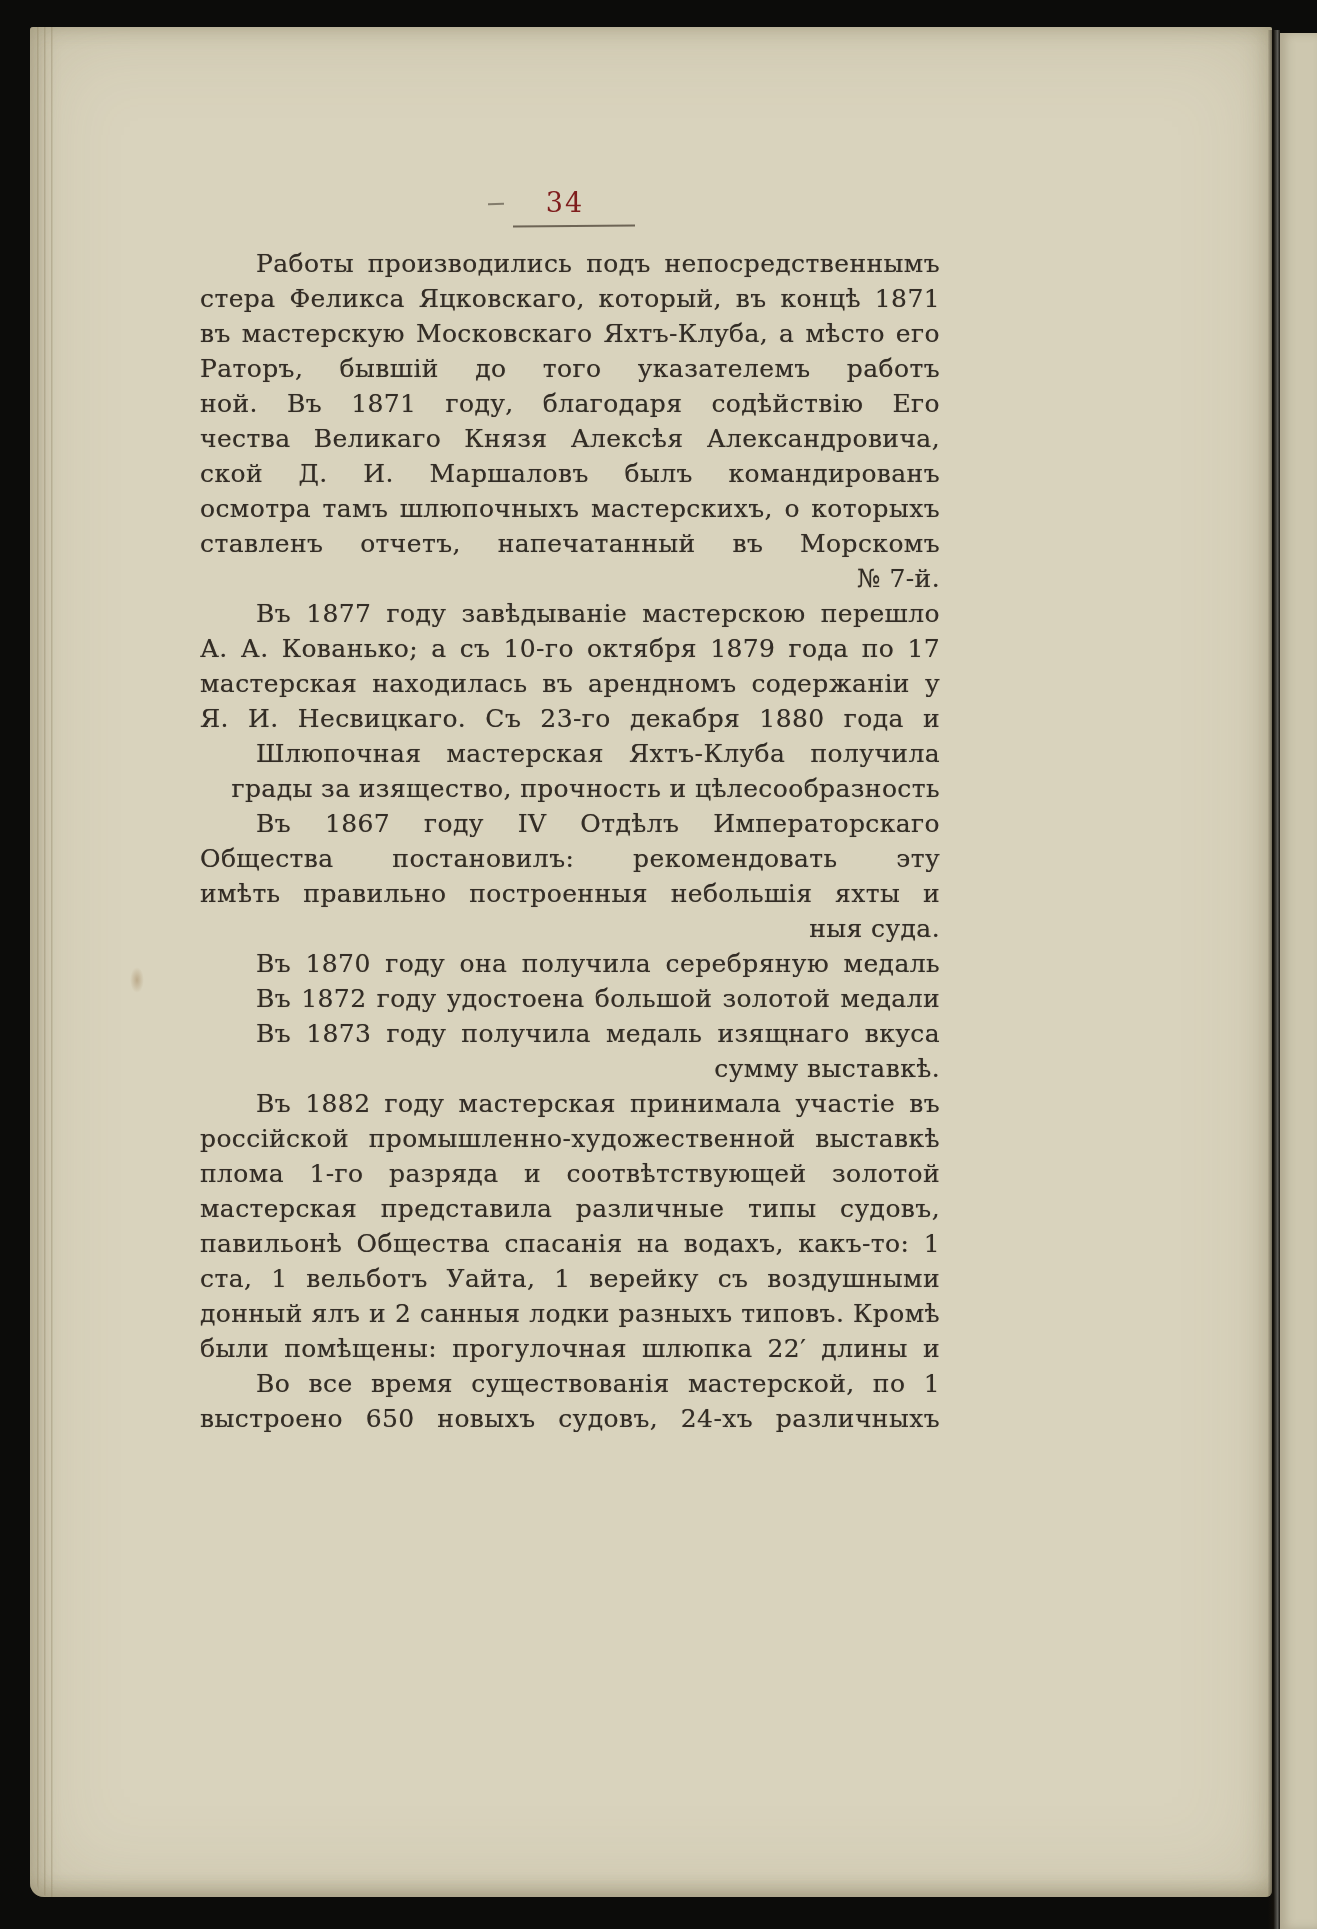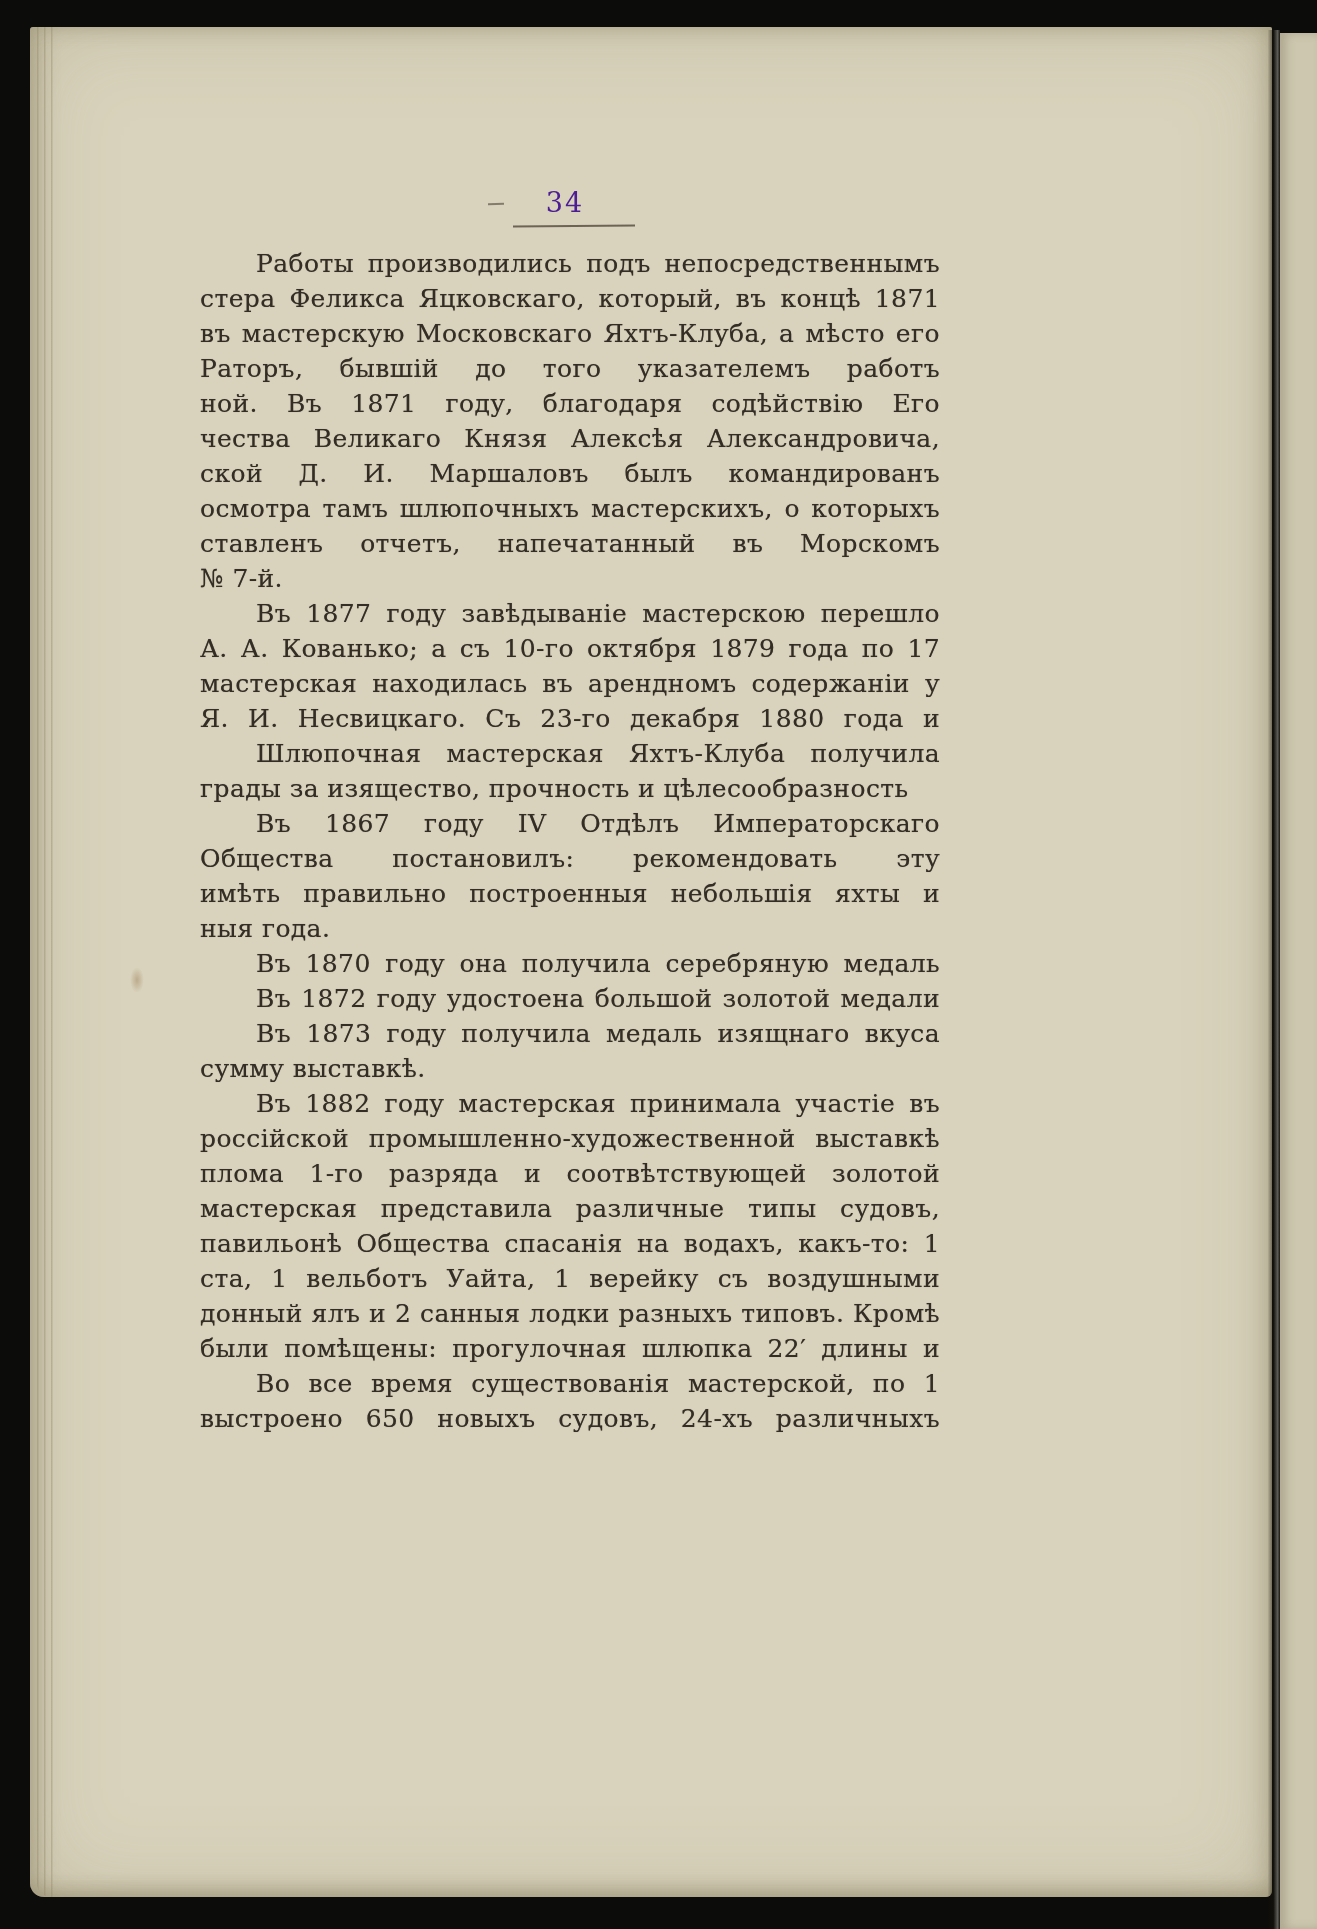--- a/index.html
+++ b/index.html
@@ -36,21 +36,21 @@
     background:#cdc7af;
     box-shadow:inset 6px 0 10px rgba(90,80,55,.25);
   }
   .stain{
     position:absolute;left:100px;top:940px;width:14px;height:26px;border-radius:50%;
     background:radial-gradient(ellipse at center, rgba(134,96,48,.35), rgba(134,96,48,0) 70%);
   }
   
   .pageno-wrap{
     position:absolute;left:440px;top:160px;width:190px;text-align:center;
-    color:#4c1d95;
+    color:#7f1d1d;
   }
   .pageno-dash{
     position:absolute;left:18px;top:16px;width:16px;height:2px;
     background:rgba(60,52,42,.55);transform:rotate(-2deg);
   }
   .pageno{
     font-size:27px;letter-spacing:2px;display:inline-block;
   }
   .pageno-rule{
     margin:7px auto 0 auto;width:122px;height:0;
@@ -59,21 +59,21 @@
   }
   
   .text-block{
     position:absolute;left:170px;top:219px;width:740px;
     color:#332d26;
     font-size:25px;line-height:35px;
     letter-spacing:.4px;
     text-shadow:0 0 .7px rgba(52,44,34,.55);
   }
   .para{margin:0;padding:0;}
-  .line{height:35px;overflow:hidden;text-align:left;}
+  .line{height:35px;overflow:hidden;text-align:right;}
   .line.justify{text-align:justify;text-align-last:justify;}
   .line.indent{text-indent:56px;}
 </style>
 </head>
 <body>
 
 <div class="page">
   <div class="page-edge-lines"></div>
   <div class="stain"></div>
 
@@ -103,21 +103,21 @@
         <div class="line justify">Я. И. Несвицкаго. Съ 23-го декабря 1880 года и понынѣ завѣдуетъ</div>
       </div>
       <div class="para">
         <div class="line justify indent">Шлюпочная мастерская Яхтъ-Клуба получила нижеслѣдующія на-</div>
         <div class="line">грады за изящество, прочность и цѣлесообразность своихъ работъ:</div>
       </div>
       <div class="para">
         <div class="line justify indent">Въ 1867 году IV Отдѣлъ Императорскаго Русскаго Техническаго</div>
         <div class="line justify">Общества постановилъ: рекомендовать эту мастерскую всѣмъ желающимъ</div>
         <div class="line justify">имѣть правильно построенныя небольшія яхты и изящной работы греб-</div>
-        <div class="line">ныя года.</div>
+        <div class="line">ныя суда.</div>
       </div>
       <div class="para">
         <div class="line justify indent">Въ 1870 году она получила серебряную медаль на Всероссійской</div>
       </div>
       <div class="para">
         <div class="line justify indent">Въ 1872 году удостоена большой золотой медали на Московской</div>
       </div>
       <div class="para">
         <div class="line justify indent">Въ 1873 году получила медаль изящнаго вкуса на Вѣнской Все-</div>
         <div class="line">сумму выставкѣ.</div>

